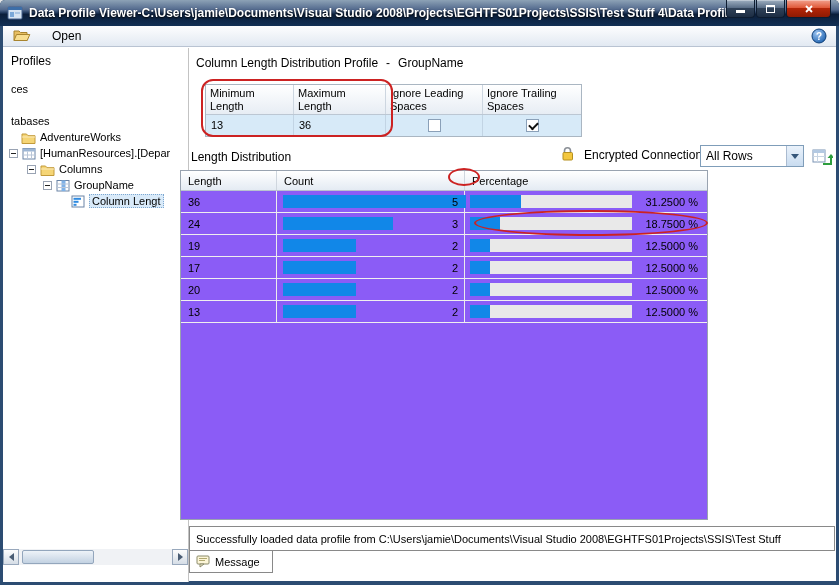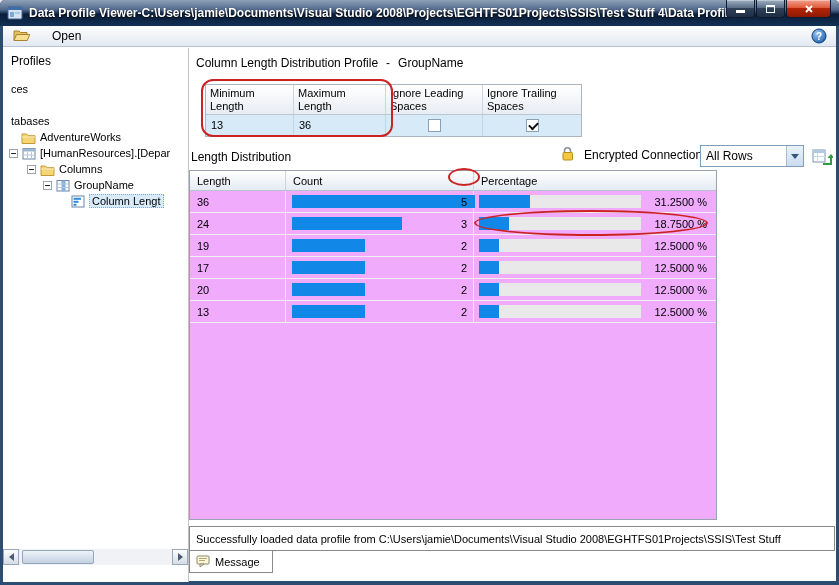--- a/index.html
+++ b/index.html
@@ -74,22 +74,22 @@
   .combo { position: absolute; left: 700px; top: 145px; width: 104px; height: 22px; border: 1px solid #7f9db9;
     background: #fff; font-size: 12px; display: flex; align-items: center; }
   .combo-label { flex: 1; padding-left: 5px; }
   .combo-arrow { width: 17px; height: 100%; background: linear-gradient(#eaf2fb, #c9dcf0);
     border-left: 1px solid #aabbd0; display: flex; align-items: center; justify-content: center; }
   .tri-down { width: 0; height: 0; border-left: 4px solid transparent; border-right: 4px solid transparent; border-top: 5px solid #35567a; }
   .drill-btn { position: absolute; left: 810px; top: 144px; width: 25px; height: 24px;
     display: flex; align-items: center; justify-content: center; }
 
   
-  .main-grid { position: absolute; left: 189px; top: 170px; width: 528px; height: 350px;
-    border: 1px solid #99a3b0; background: #f0abfc; overflow: hidden; }
+  .main-grid { position: absolute; left: 180px; top: 170px; width: 528px; height: 350px;
+    border: 1px solid #99a3b0; background: #8b5cf6; overflow: hidden; }
   .mg-header { display: flex; height: 20px; background: linear-gradient(#ffffff, #e4ebf3);
     border-bottom: 1px solid #b9c3cf; font-size: 11px; }
   .mg-h { padding: 4px 0 0 7px; border-right: 1px solid #cfd6de; position: relative; }
   .mc1 { width: 96px; } .mc2 { width: 188px; } .mc3 { flex: 1; border-right: none; }
   .grid-row { display: flex; height: 22px; border-bottom: 1px solid #efefef; font-size: 11px; }
   .c-length { width: 96px; border-right: 1px solid #ececec; padding: 5px 0 0 7px; }
   .c-count { width: 188px; border-right: 1px solid #ececec; position: relative; }
   .count-bar { position: absolute; left: 6px; top: 4px; height: 13px; background: #1187e8; }
   .count-num { position: absolute; right: 6px; top: 5px; }
   .c-pct { flex: 1; position: relative; }

